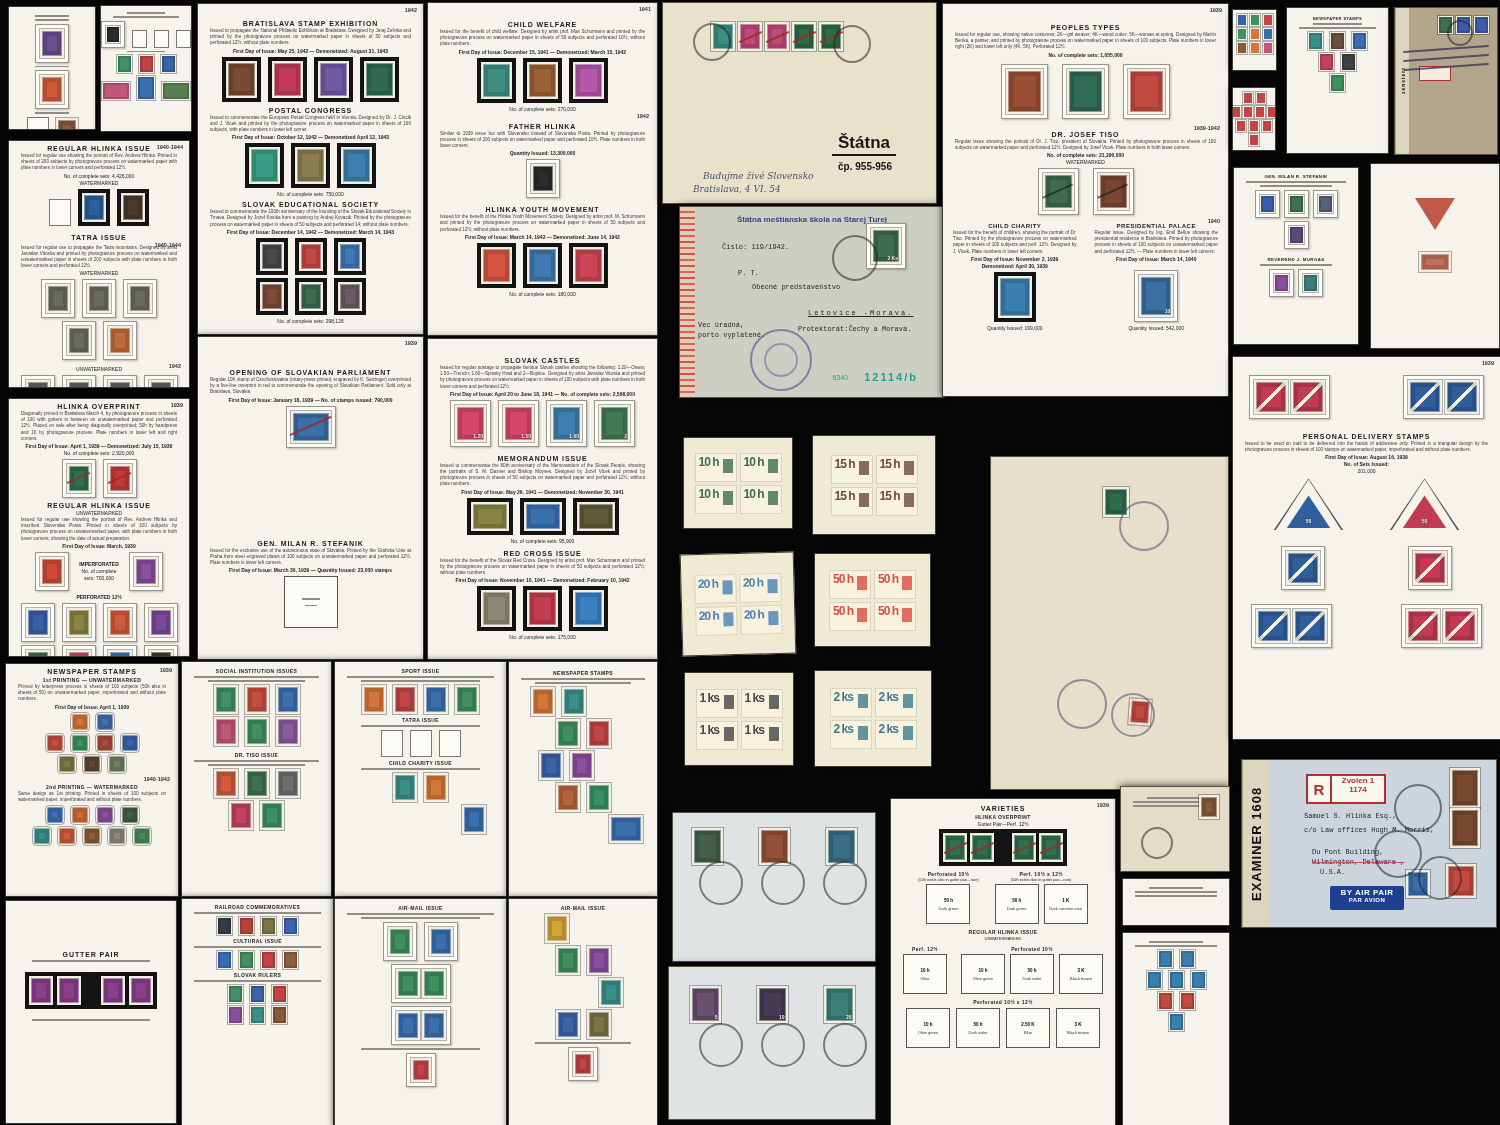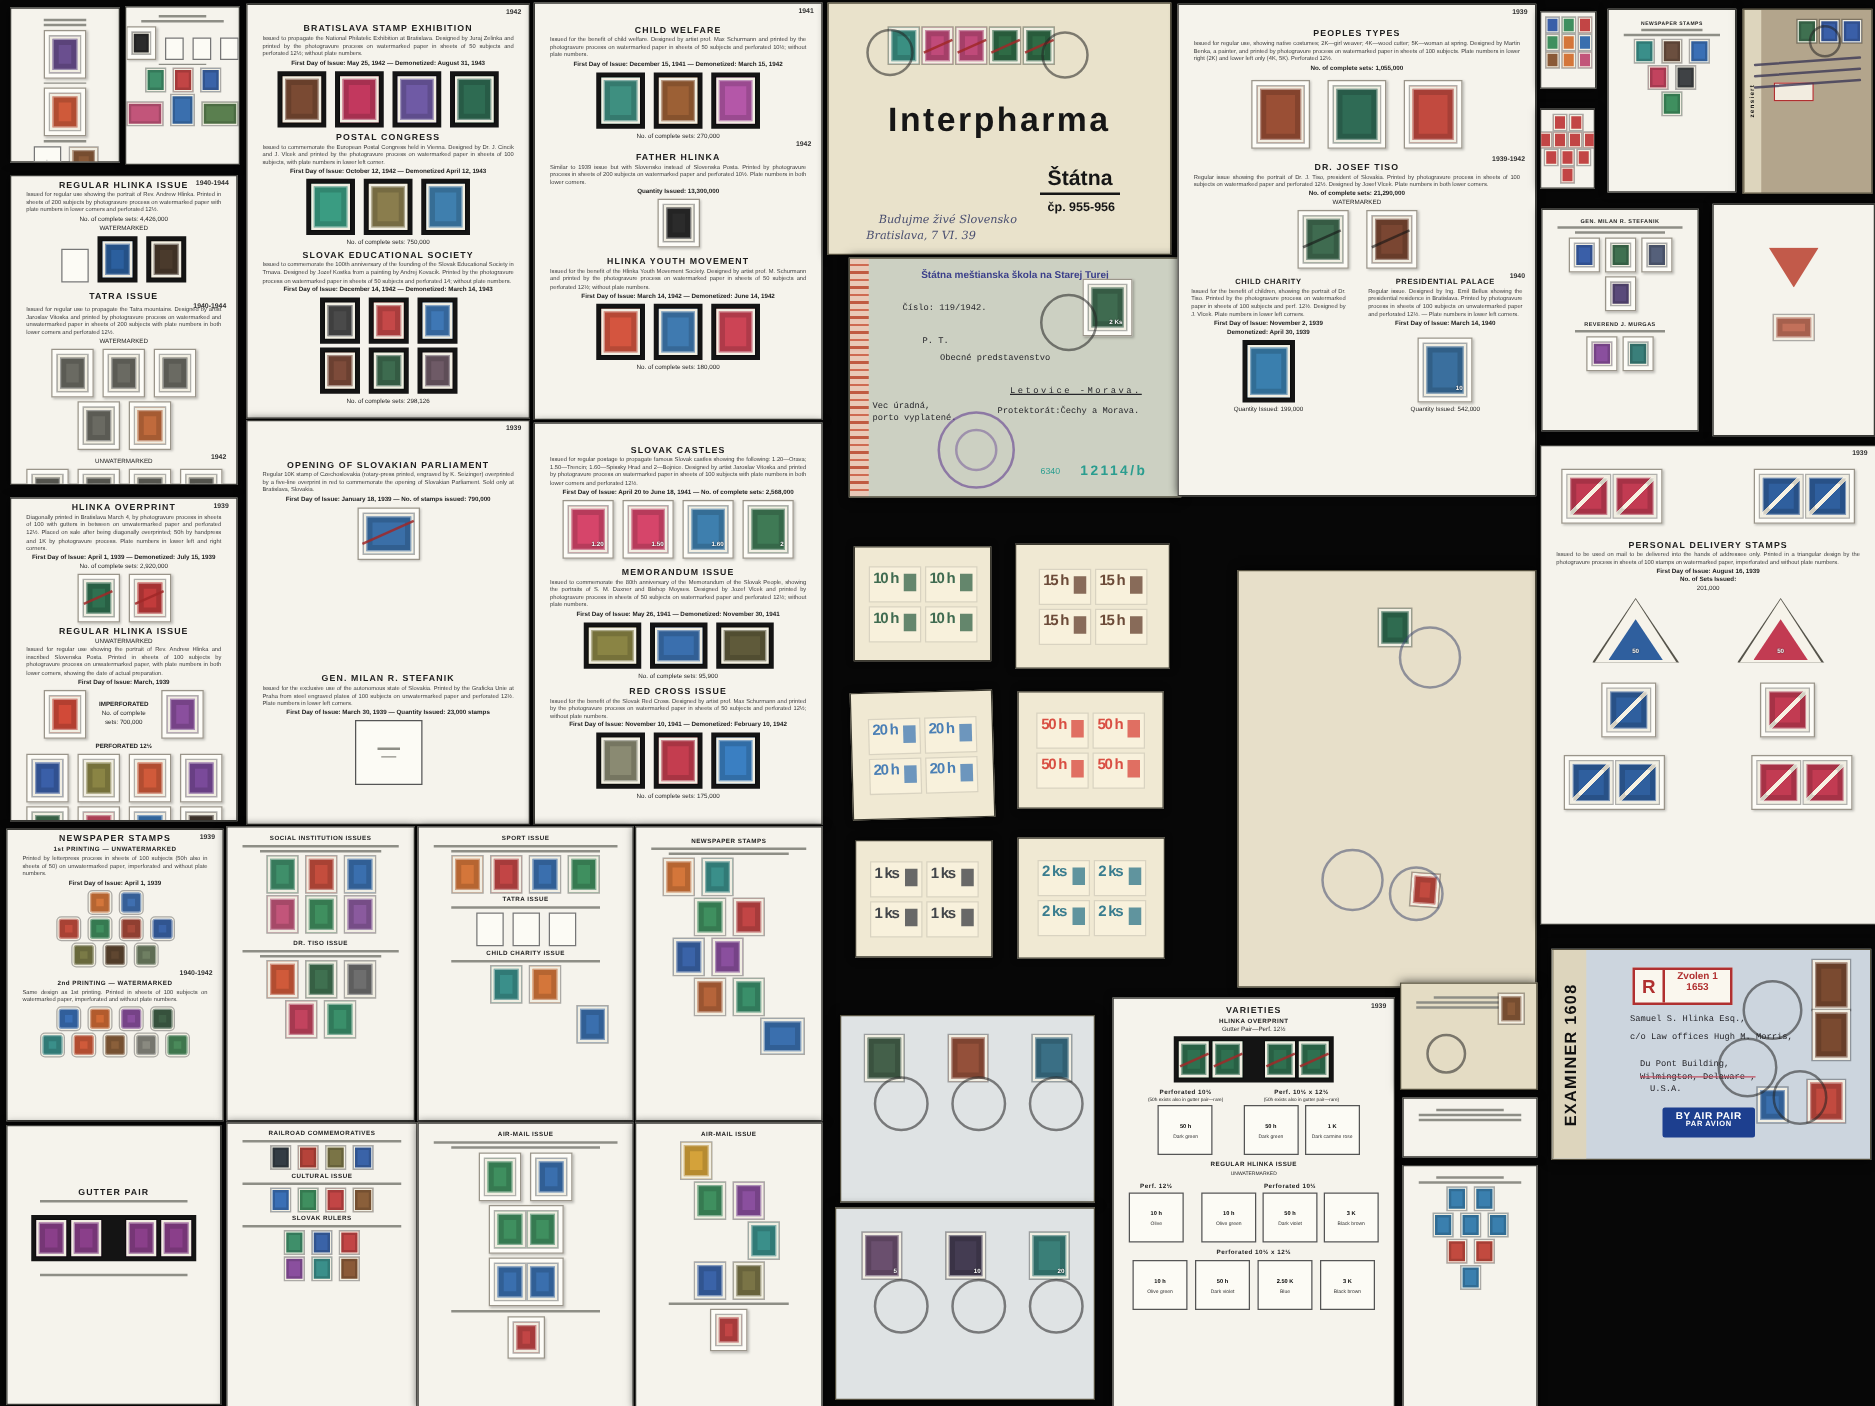--- a/index.html
+++ b/index.html
@@ -696,25 +696,24 @@
         </div>
         <div class="stp" style="background: rgb(47, 107, 69);">
           <i></i>
         </div>
         <div class="stp" style="background: rgb(47, 107, 69);">
           <i></i>
         </div>
       </div>
     <div class="cds cdsk" style="left:30px;top:20px;width:34px;height:34px;"></div>
     <div class="cds cdsk" style="left:170px;top:22px;width:34px;height:34px;"></div>
-    <div style="position:absolute;left:0;right:0;top:78px;text-align:center;font-size:27px;font-weight:bold;letter-spacing:2px;color:#161616;">Interpharma</div>
     <div style="position:absolute;right:40px;top:130px;font-size:17px;font-weight:bold;color:#161616;border-bottom:2.5px solid #161616;padding:0 6px 1px;">Štátna</div>
     <div style="position:absolute;right:44px;top:158px;font-size:10px;font-weight:bold;color:#161616;">čp. 955-956</div>
     <div class="hw" style="position:absolute;left:40px;top:168px;font-size:9px;">Budujme živé Slovensko</div>
-    <div class="hw" style="position:absolute;left:30px;top:181px;font-size:9px;">Bratislava, 7 VI. 39</div>
+    <div class="hw" style="position:absolute;left:30px;top:181px;font-size:9px;">Bratislava, 4 VI. 54</div>
   </div>
 
   <div class="tile env" style="left:668px;top:206px;width:264px;height:190px;background:#ccd0c2;margin-left:11px;">
     <div class="okw" style="position:absolute;left:0;top:0;bottom:0;width:15px;"></div>
     <div style="position:absolute;left:0;right:0;top:8px;text-align:center;font-size:8px;font-weight:bold;color:#3b3f8a;">Štátna meštianska škola na Starej Turej</div>
     <div class="tw" style="position:absolute;left:42px;top:36px;">Číslo: 119/1942.</div>
     <div class="tw" style="position:absolute;left:58px;top:62px;">P. T.</div>
     <div class="tw" style="position:absolute;left:72px;top:76px;">Obecné predstavenstvo</div>
     <div class="tw" style="position:absolute;left:128px;top:102px;text-decoration:underline;letter-spacing:2px;">Letovice -Morava.</div>
     <div class="tw" style="position:absolute;left:118px;top:118px;">Protektorát:Čechy a Morava.</div>
@@ -1270,21 +1269,21 @@
         </div>
     </div>
   </div>
 
   <div class="tile env" style="left:1241px;top:759px;width:254px;height:167px;background:#ccd5de;">
     <div class="censor-v" style="position:absolute;left:0;top:0;bottom:0;width:26px;font-size:13px;letter-spacing:1px;">EXAMINER 1608</div>
     <div style="position:absolute;left:64px;top:14px;width:76px;height:26px;background:#faf7ee;border:2px solid #b03030;display:flex;">
       <div style="width:22px;border-right:2px solid #b03030;color:#b03030;font-weight:bold;font-size:15px;display:flex;align-items:center;justify-content:center;">R</div>
       <div style="flex:1;text-align:center;color:#b03030;">
         <div style="font-size:8px;font-weight:bold;">Zvolen 1</div>
-        <div style="font-size:8px;font-weight:bold;">1653</div>
+        <div style="font-size:8px;font-weight:bold;">1174</div>
       </div>
     </div>
     <div class="tw" style="position:absolute;left:62px;top:52px;">Samuel S. Hlinka Esq.,</div>
     <div class="tw" style="position:absolute;left:62px;top:66px;">c/o Law offices Hugh M. Morris,</div>
     <div class="tw" style="position:absolute;left:70px;top:88px;">Du Pont Building,</div>
     <div class="tw" style="position:absolute;left:70px;top:98px;text-decoration:line-through;text-decoration-color:#c05060;">Wilmington, Delaware ,</div>
     <div class="tw" style="position:absolute;left:78px;top:108px;">U.S.A.</div>
     <div class="airlbl" style="position:absolute;left:88px;top:126px;width:74px;height:22px;padding-top:2px;">
       <div style="font-size:8px;">BY AIR PAIR</div>
       <div style="font-size:6px;">PAR AVION</div>

